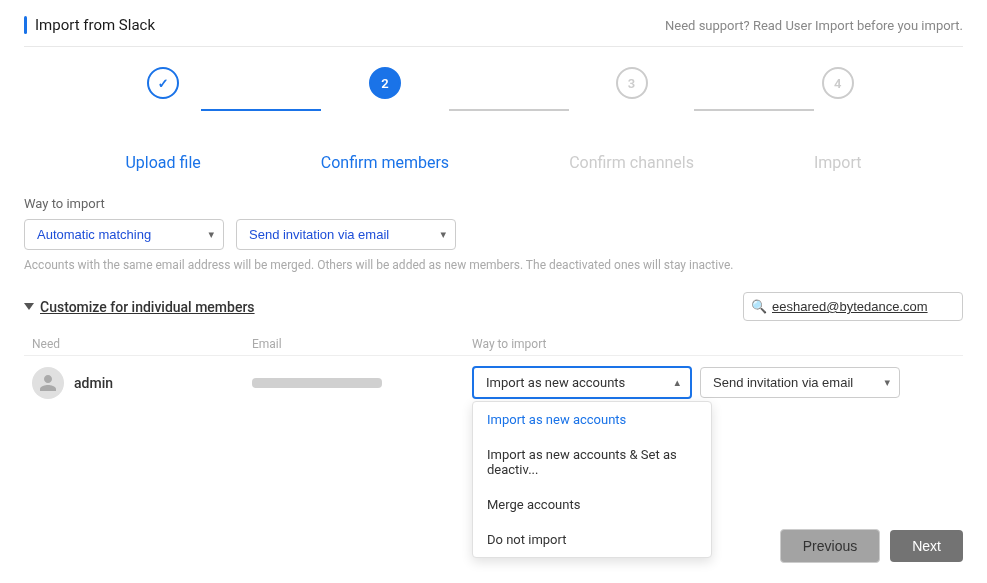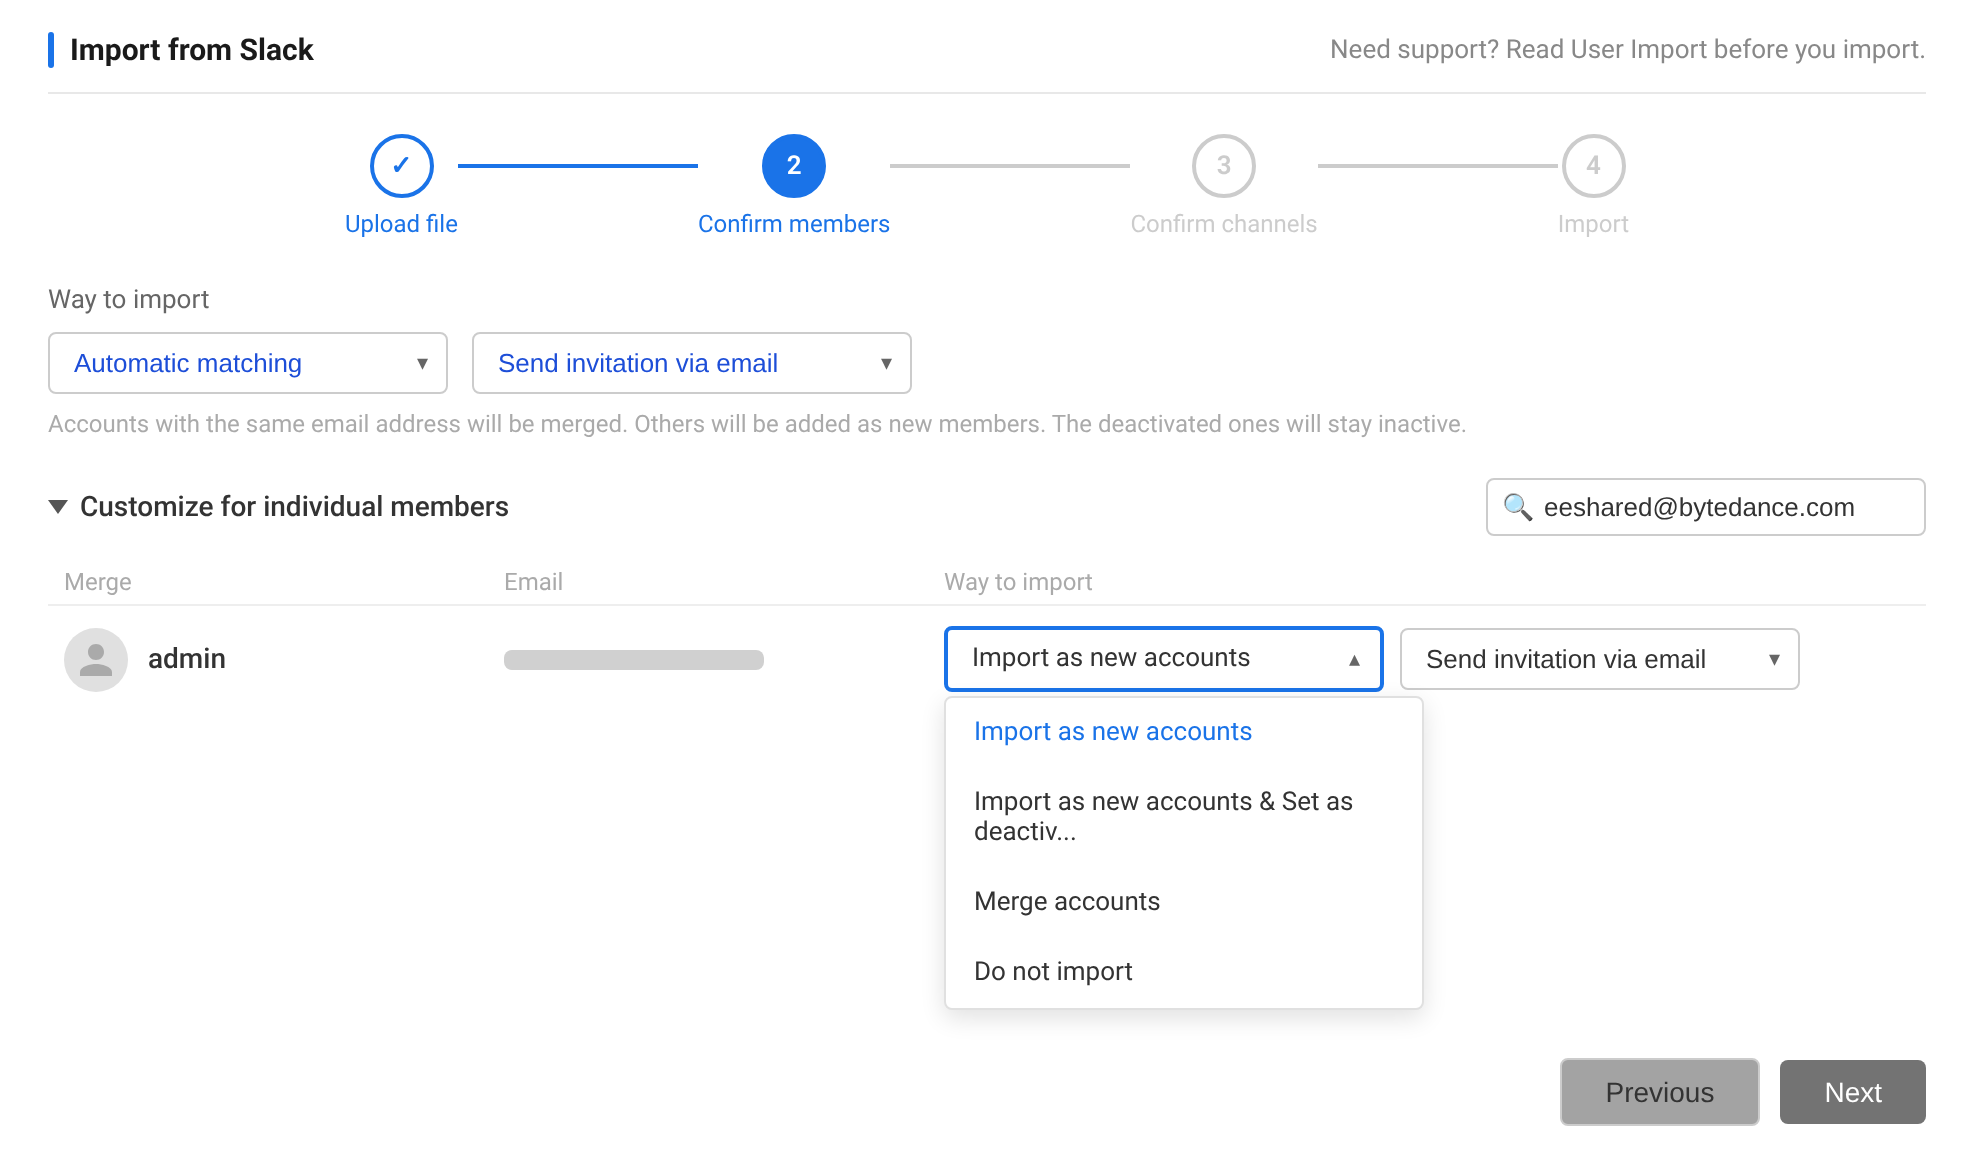--- a/index.html
+++ b/index.html
@@ -24,21 +24,21 @@
       display: flex;
       justify-content: space-between;
       align-items: center;
       padding-bottom: 12px;
       border-bottom: 1px solid #e8e8e8;
     }
     .header-title {
       display: flex;
       align-items: center;
       gap: 8px;
-      font-weight: 700;
+      font-weight: 400;
       font-size: 15px;
       color: #1a1a1a;
     }
     .header-title-bar {
       width: 3px;
       height: 18px;
       background: #1a73e8;
       border-radius: 2px;
     }
     .header-link {
@@ -77,23 +77,24 @@
     .step-circle.completed {
       border-color: #1a73e8;
       color: #1a73e8;
     }
     .step-circle.active {
       border-color: #1a73e8;
       background: #1a73e8;
       color: #fff;
     }
     .step-label {
-      font-size: 12px;
+      font-size: 16px;
       color: #ccc;
       white-space: nowrap;
+      margin-top: 48px;
     }
     .step-label.active, .step-label.completed {
       color: #1a73e8;
     }
     .step-connector {
       width: 120px;
       height: 2px;
       background: #ccc;
       margin-bottom: 20px;
     }
@@ -143,20 +144,21 @@
       color: #aaa;
       margin-bottom: 20px;
     }
 
     
     .customize-header {
       display: flex;
       justify-content: space-between;
       align-items: center;
       margin-bottom: 12px;
+      text-decoration: underline;
     }
     .customize-title {
       display: flex;
       align-items: center;
       gap: 6px;
       font-size: 14px;
       font-weight: 500;
       color: #333;
       cursor: pointer;
     }
@@ -391,21 +393,21 @@
         <div class="triangle"></div>
         <span>Customize for individual members</span>
       </div>
       <div class="search-box-wrapper">
         <span class="search-icon-svg">🔍</span>
         <input type="text" class="search-input" value="eeshared@bytedance.com" style="">
       </div>
     </div>
 
     <div class="table-header">
-      <div class="col-header">Merge</div>
+      <div class="col-header">Need</div>
       <div class="col-header">Email</div>
       <div class="col-header">Way to import</div>
     </div>
 
     <div class="table-row">
       <div class="member-cell">
         <div class="avatar">
           <svg width="20" height="20" viewBox="0 0 24 24" fill="#aaa" xmlns="http://www.w3.org/2000/svg">
             <path d="M12 12c2.7 0 4.8-2.1 4.8-4.8S14.7 2.4 12 2.4 7.2 4.5 7.2 7.2 9.3 12 12 12zm0 2.4c-3.2 0-9.6 1.6-9.6 4.8v2.4h19.2v-2.4c0-3.2-6.4-4.8-9.6-4.8z"></path>
           </svg>

